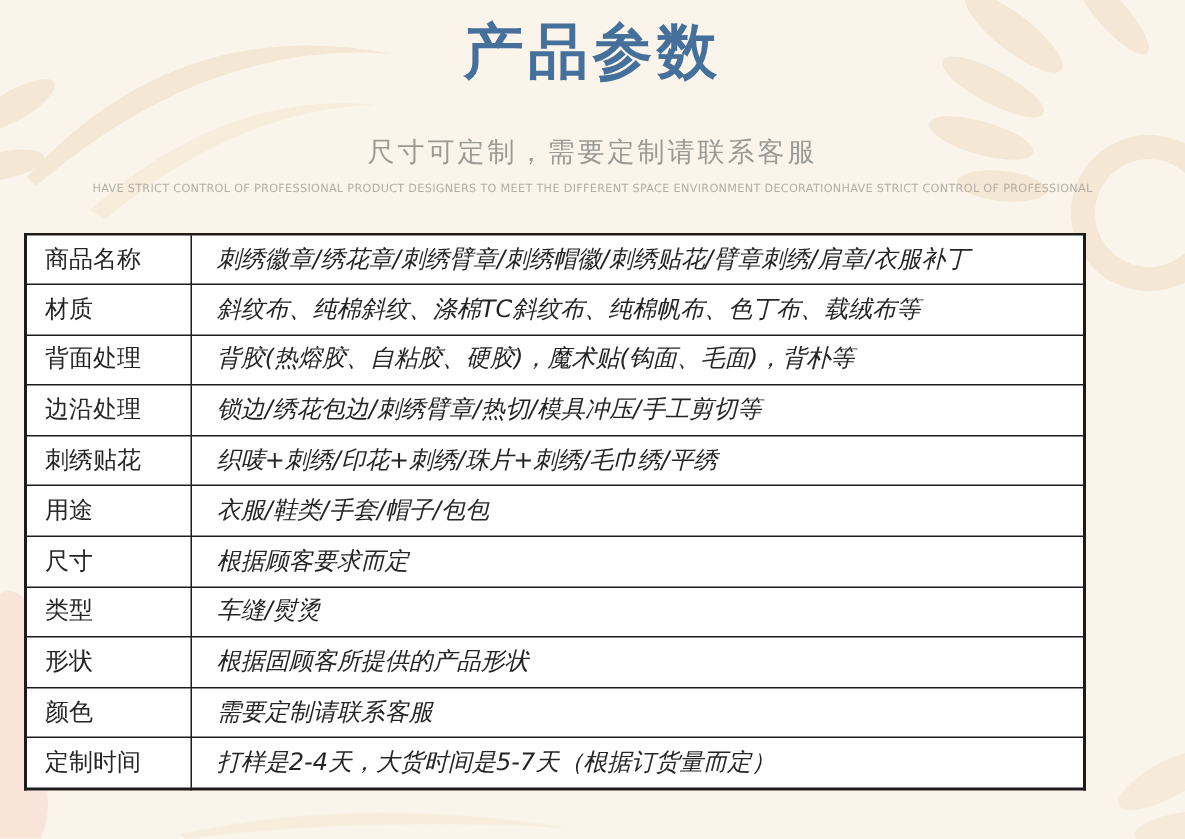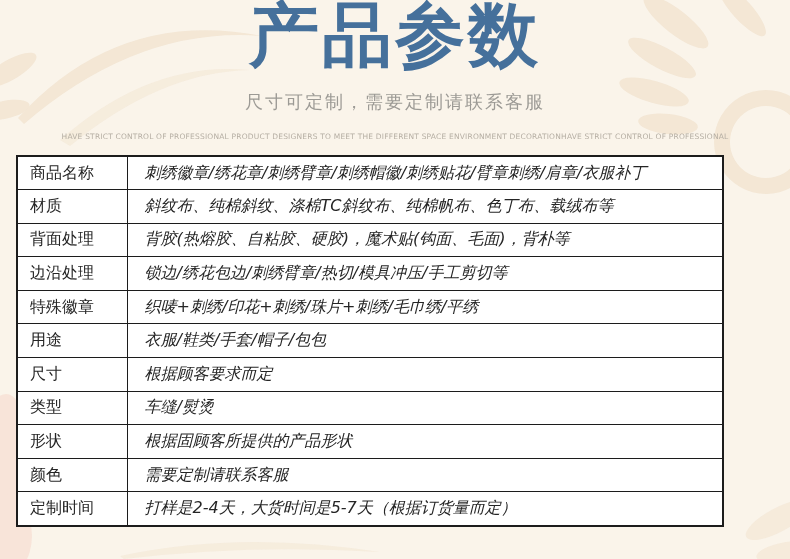--- a/index.html
+++ b/index.html
@@ -18,35 +18,35 @@
   }
   .bg-pattern {
     position: absolute;
     top: 0; left: 0;
     width: 790px; height: 559px;
     pointer-events: none;
   }
   .header { position: relative; text-align: center; }
   .page-title {
     padding-top: 2px;
-    font-size: 70px;
+    font-size: 40px;
     line-height: 66px;
     font-weight: bold;
     color: #45709b;
     letter-spacing: 3px;
   }
   .page-subtitle {
     margin-top: 23px;
     font-size: 18px;
     line-height: 22px;
     color: #9c9a95;
     letter-spacing: 2px;
   }
   .watermark {
-    margin-top: 18px;
+    margin-top: 7px;
     font-size: 7.5px;
     line-height: 11px;
     color: #b5aea3;
     letter-spacing: 0.2px;
   }
   table.spec-table {
     position: absolute;
     left: 16px;
     top: 155px;
     width: 708px;
@@ -122,21 +122,21 @@
       </tr>
       <tr>
         <td class="label-cell">背面处理</td>
         <td class="value-cell">背胶(热熔胶、自粘胶、硬胶)，魔术贴(钩面、毛面)，背朴等</td>
       </tr>
       <tr>
         <td class="label-cell">边沿处理</td>
         <td class="value-cell">锁边/绣花包边/刺绣臂章/热切/模具冲压/手工剪切等</td>
       </tr>
       <tr>
-        <td class="label-cell">特殊徽章</td>
+        <td class="label-cell">刺绣贴花</td>
         <td class="value-cell">织唛+刺绣/印花+刺绣/珠片+刺绣/毛巾绣/平绣</td>
       </tr>
       <tr>
         <td class="label-cell">用途</td>
         <td class="value-cell">衣服/鞋类/手套/帽子/包包</td>
       </tr>
       <tr>
         <td class="label-cell">尺寸</td>
         <td class="value-cell">根据顾客要求而定</td>
       </tr>

